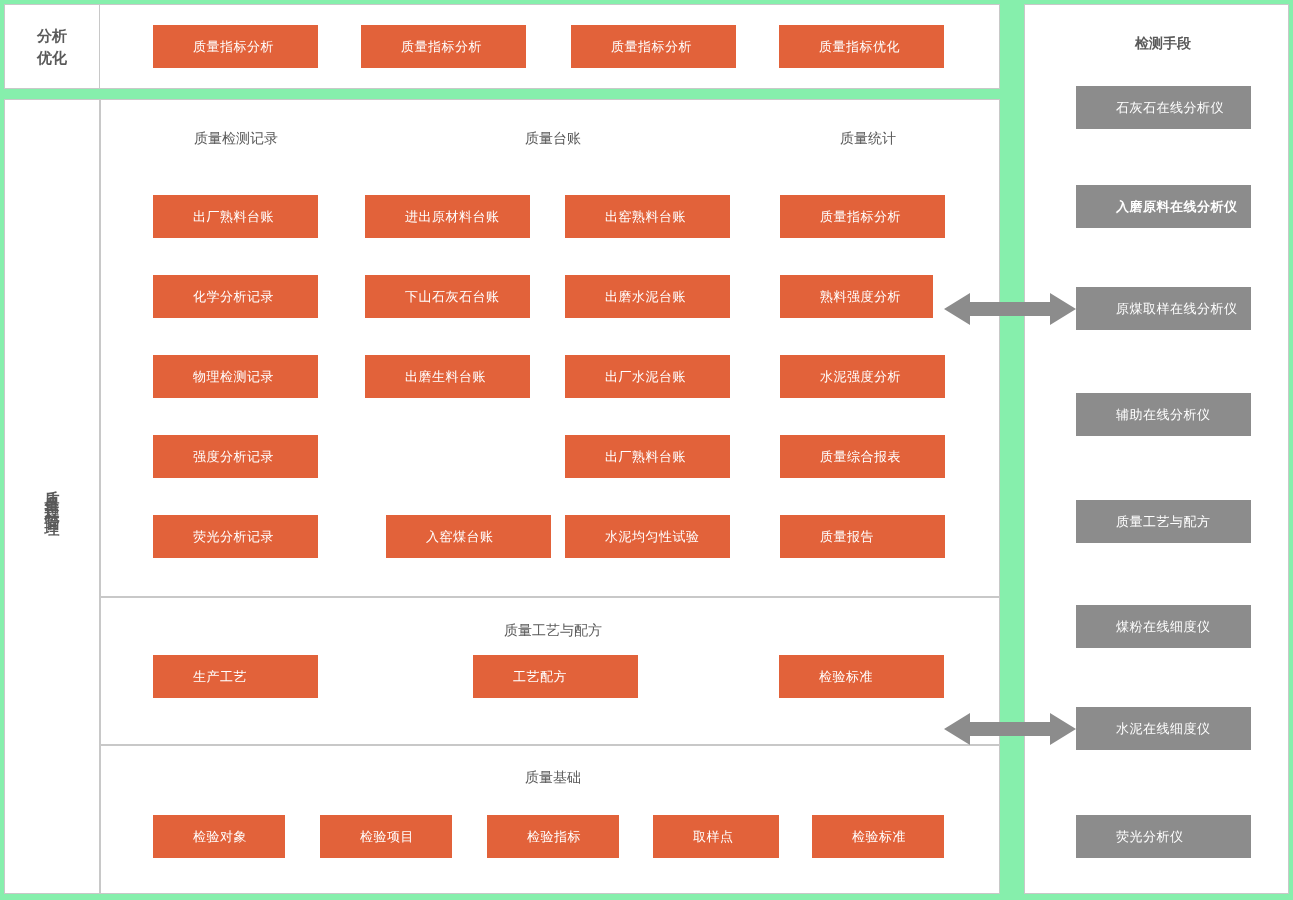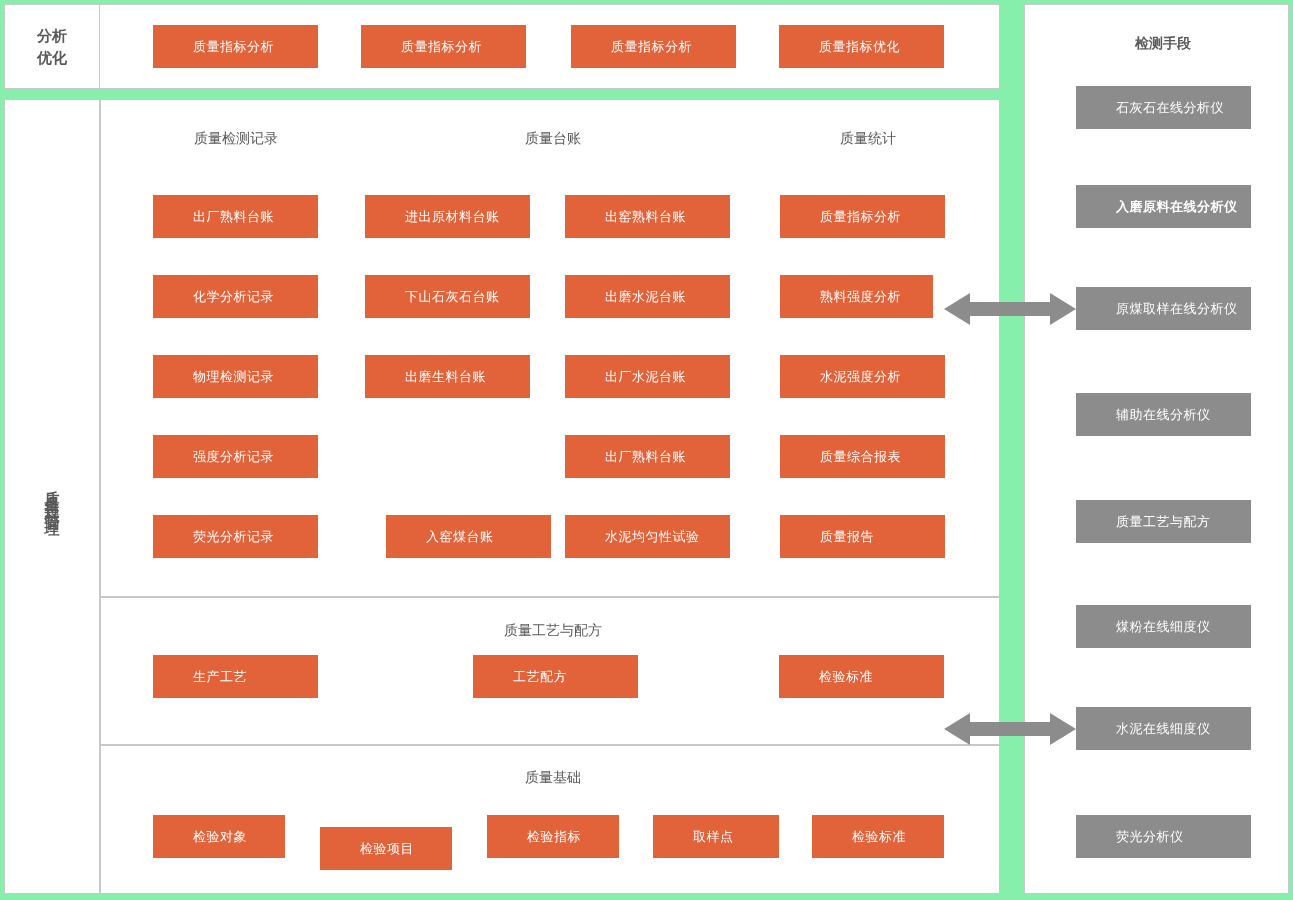--- a/index.html
+++ b/index.html
@@ -195,21 +195,21 @@
     <span>检验标准</span>
     </div>
 
   <div class="panel" style="left:100px;top:745px;width:900px;height:149px;"></div>
   <div class="section-title" style="left:553px;top:769px;">
     <span>质量基础</span>
   </div>
   <div class="box orange" style="left:153px;top:815px;width:132px;height:43px;">
     <span>检验对象</span>
     </div>
-  <div class="box orange" style="left:320px;top:815px;width:132px;height:43px;margin-top:12px;">
+  <div class="box orange" style="left:320px;top:815px;width:132px;height:43px;">
     <span>检验项目</span>
     </div>
   <div class="box orange" style="left:487px;top:815px;width:132px;height:43px;">
     <span>检验指标</span>
     </div>
   <div class="box orange" style="left:653px;top:815px;width:126px;height:43px;">
     <span>取样点</span>
     </div>
   <div class="box orange" style="left:812px;top:815px;width:132px;height:43px;">
     <span>检验标准</span>

